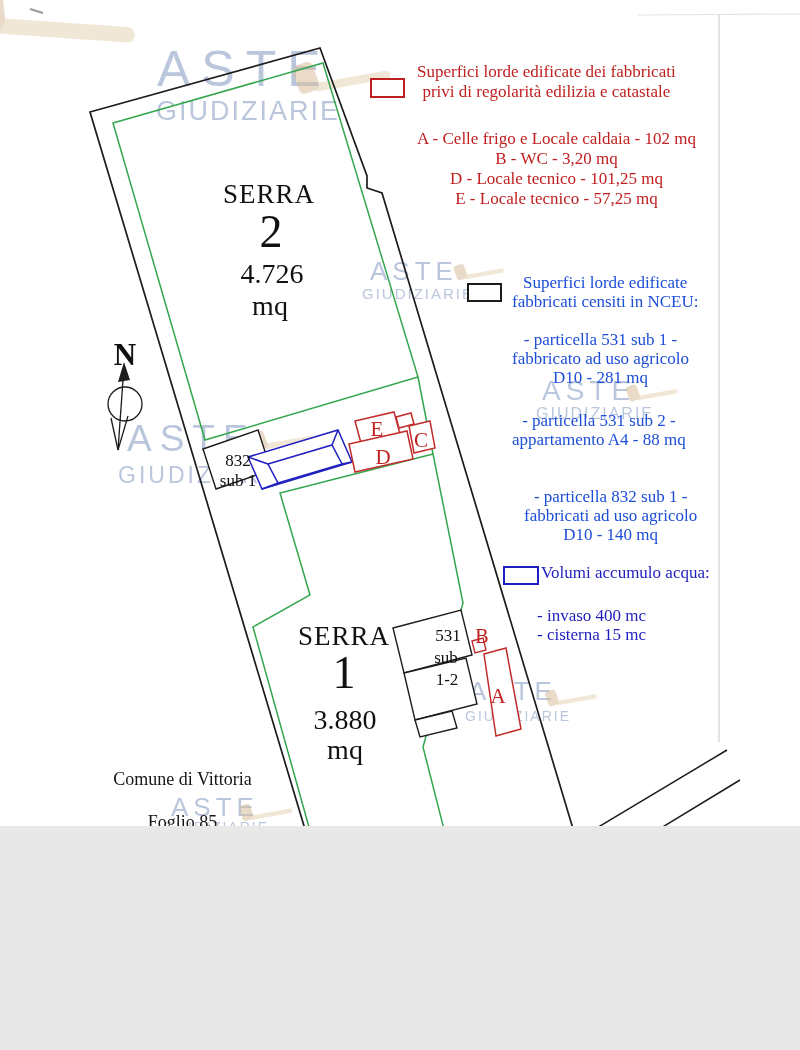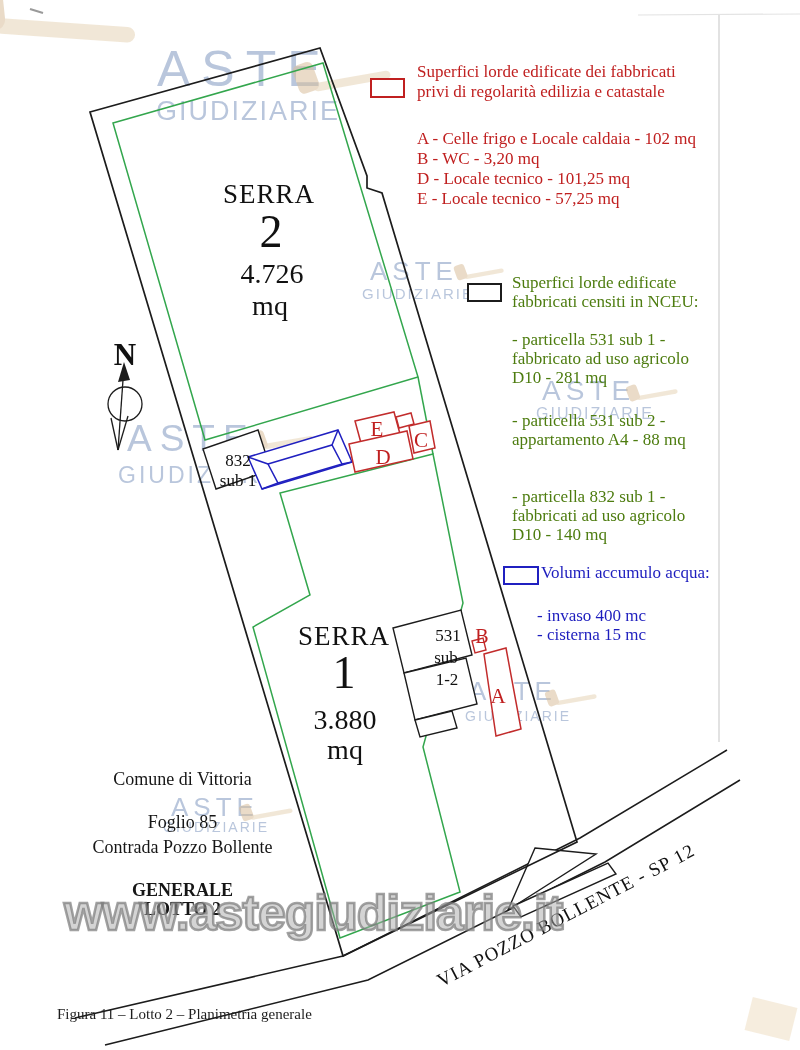--- a/index.html
+++ b/index.html
@@ -1,30 +1,30 @@
 <!DOCTYPE html>
 <html><head>
 <meta charset="utf-8">
 <style>
   html,body{margin:0;padding:0;background:#e8e8e8;}
-  #page{position:relative;width:800px;height:1050px;background:#ffffff;overflow:hidden;
+  #page{position:relative;width:800px;height:826px;background:#ffffff;overflow:hidden;
         font-family:"Liberation Serif",serif;}
   
   .wm{position:absolute;color:rgba(128,152,192,0.55);font-family:"Liberation Sans",sans-serif;}
   .wm .a1{position:absolute;white-space:nowrap;line-height:1;}
   .wm .a2{position:absolute;white-space:nowrap;line-height:1;}
   .gavel{position:absolute;opacity:.55;}
   #wm-url{position:absolute;left:64px;top:884px;width:700px;white-space:nowrap;
           font-family:"Liberation Sans",sans-serif;font-weight:bold;font-size:50px;
           letter-spacing:-1px;color:rgba(170,170,170,0.50);
           -webkit-text-stroke:2.5px rgba(122,122,122,0.70);z-index:40;}
   
-  .lg{position:absolute;font-size:17px;line-height:20px;white-space:nowrap;z-index:30;}
+  .lg{position:absolute;font-size:17px;line-height:20px;white-space:nowrap;z-index:30;text-align:center;}
   .lg-red{color:#c02020;}
-  .lg-black{color:#4d7c0f;}
+  .lg-black{color:#1d4ed8;}
   .lg-blue{color:#1d1dbe;}
   .swatch{position:absolute;background:#fff;z-index:30;}
   
   .footer-sans{position:absolute;font-family:"Liberation Sans",sans-serif;color:#4a4a4a;
                font-size:15px;text-align:center;white-space:nowrap;z-index:35;}
   #caption{position:absolute;left:57px;top:1006px;font-size:15px;color:#1d1d1d;
            white-space:nowrap;z-index:36;}
   #road-label{position:absolute;left:424px;top:906px;width:280px;height:28px;
               font-size:19px;color:#111;letter-spacing:1px;white-space:nowrap;
               transform:rotate(-27.5deg);z-index:25;}
@@ -201,21 +201,21 @@
   </div>
   <div class="lg lg-black" style="left:512px;top:330px;line-height:19px;">
     <div>- particella 531 sub 1 -</div>
     <div>fabbricato ad uso agricolo</div>
     <div>D10 - 281 mq</div>
   </div>
   <div class="lg lg-black" style="left:512px;top:411px;line-height:19px;">
     <div>- particella 531 sub 2 -</div>
     <div>appartamento A4 - 88 mq</div>
   </div>
-  <div class="lg lg-black" style="left:512px;top:487px;line-height:19px;">
+  <div class="lg lg-black" style="left:524px;top:487px;line-height:19px;">
     <div>- particella 832 sub 1 -</div>
     <div>fabbricati ad uso agricolo</div>
     <div>D10 - 140 mq</div>
   </div>
 
   <div class="swatch" style="left:503px;top:566px;width:32px;height:15px;border:2px solid #2020c0;"></div>
   <div class="lg lg-blue" style="left:541px;top:563px;">
     <span>Volumi accumulo acqua:</span>
   </div>
   <div class="lg lg-blue" style="left:537px;top:606px;line-height:19px;">

